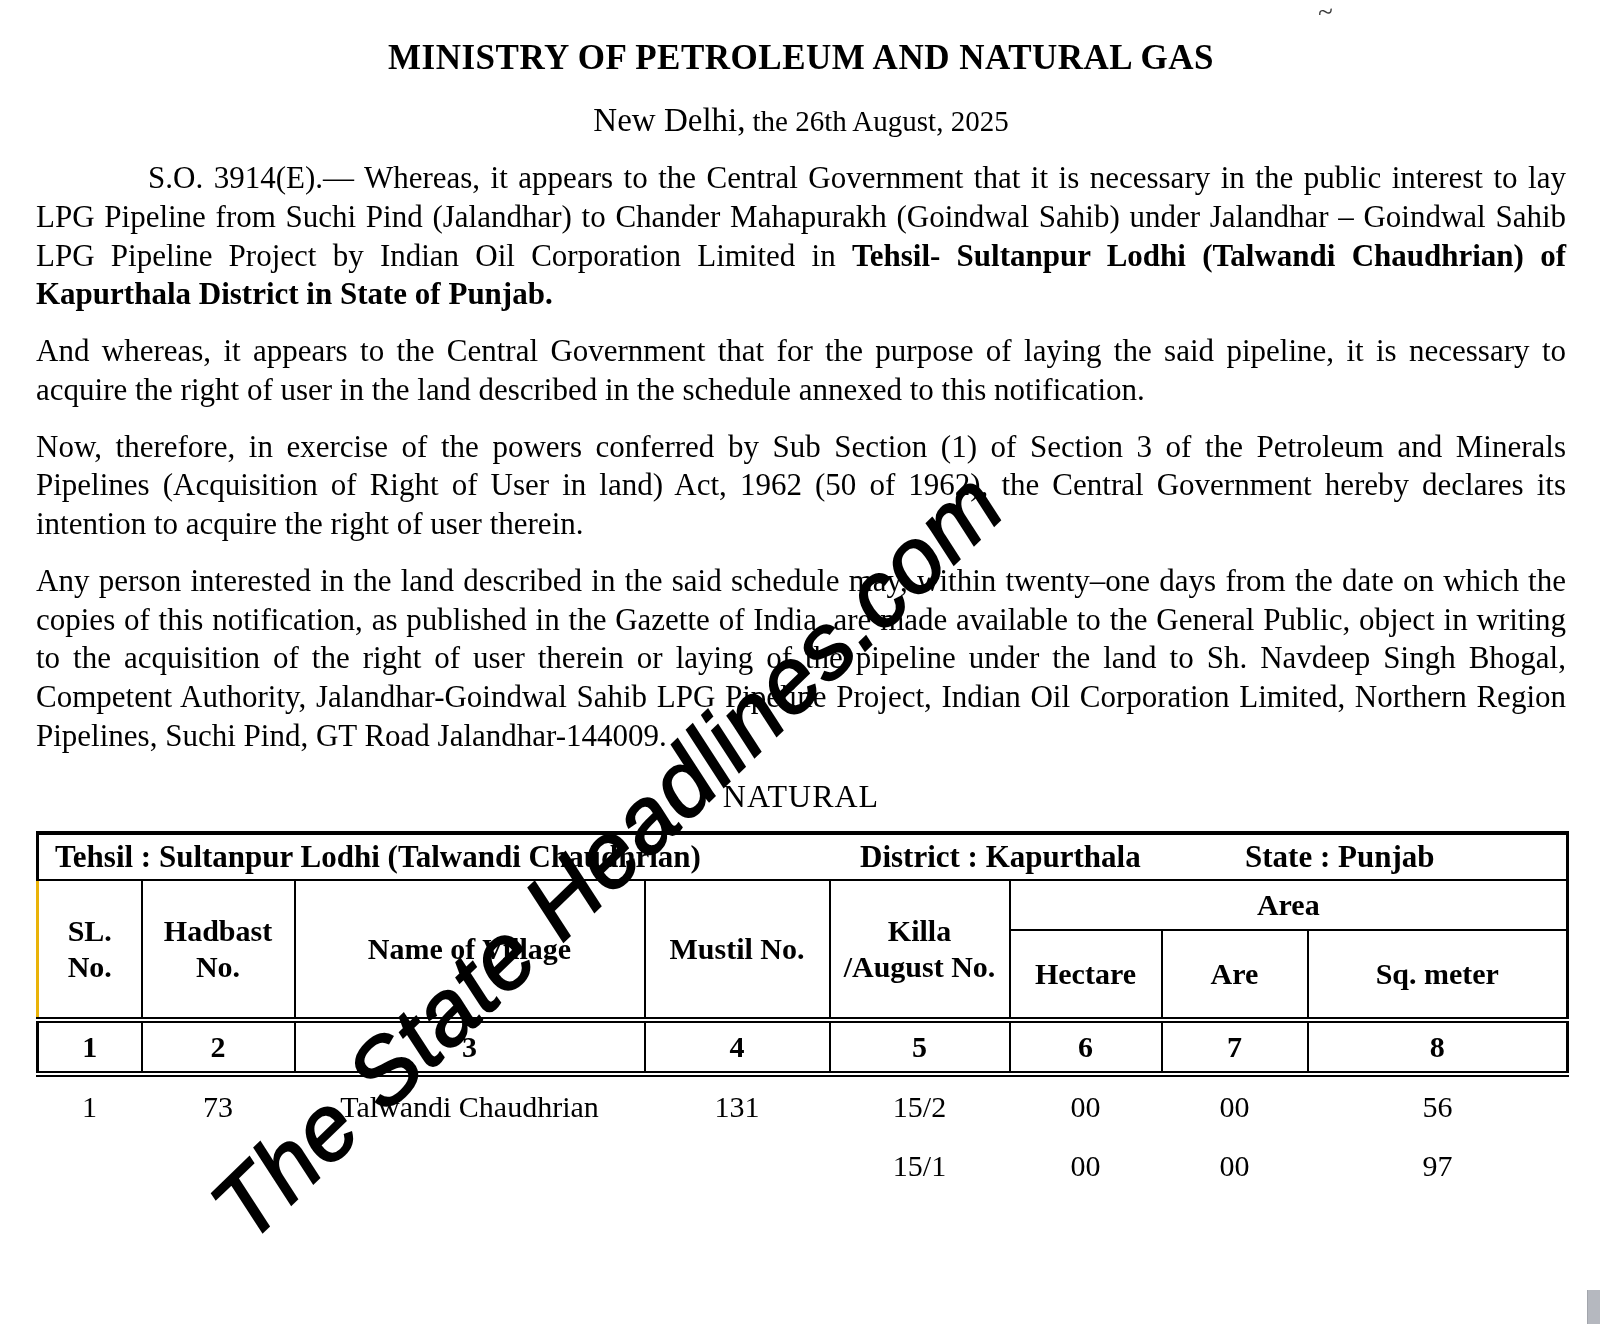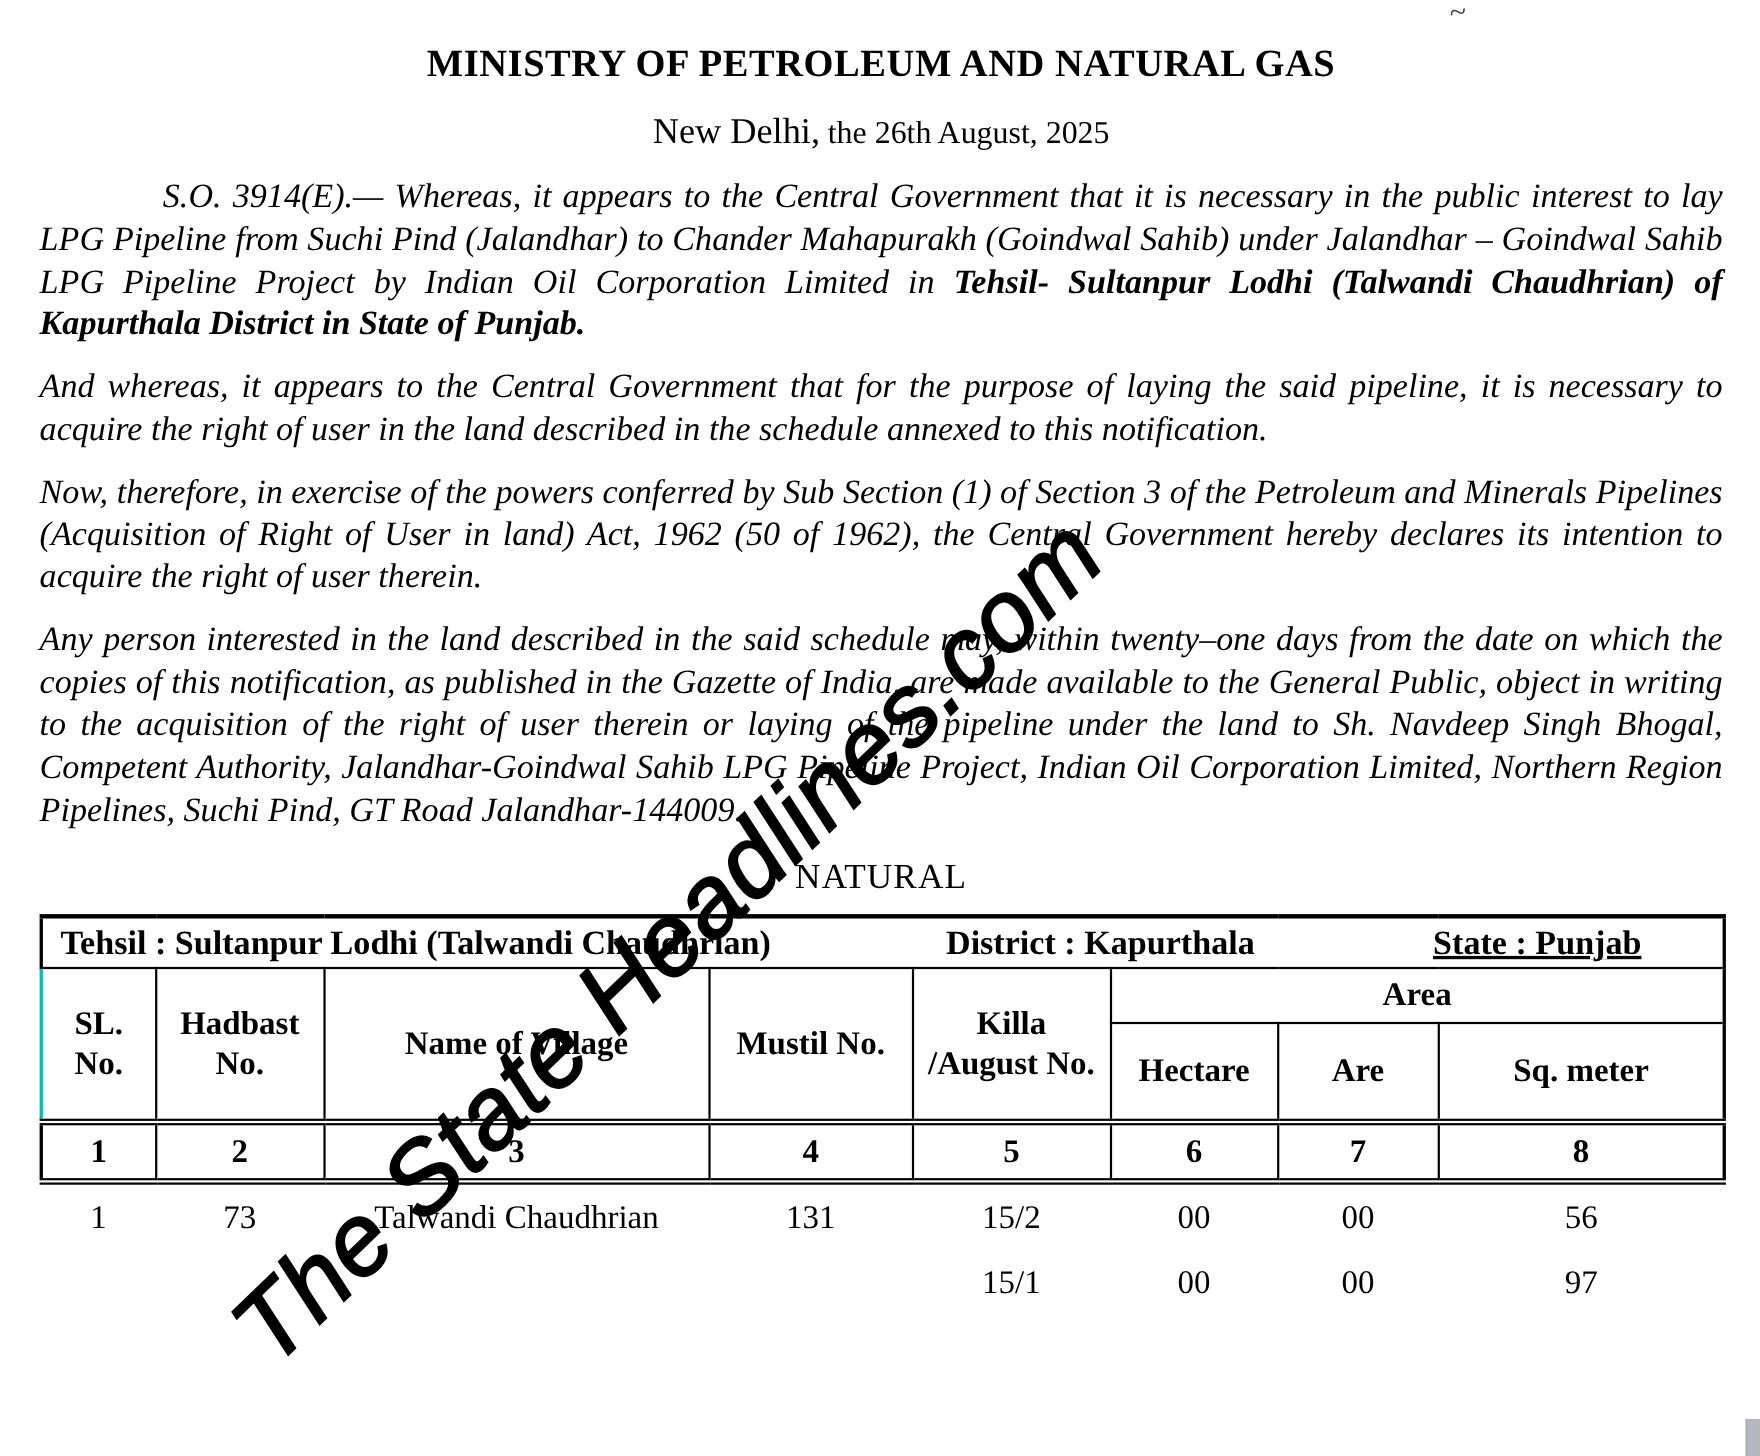--- a/index.html
+++ b/index.html
@@ -32,21 +32,20 @@
     text-align:center;
     font-size:28px;
   }
   .dateline .place { font-size:33px; }
   .dateline .date  { font-size:29px; }
   p.body-par {
     margin-top:18px;
     font-size:31px;
     line-height:1.25;
     text-align:justify;
-    font-style:italic;
   }
   p.first { text-indent:112px; margin-top:20px; }
   .schedule-heading {
     margin-top:22px;
     text-align:center;
     font-size:32px;
     letter-spacing:1px;
   }
   table.schedule {
     margin-top:16px;
@@ -66,30 +65,30 @@
     border-left:3px solid #000;
     border-right:3px solid #000;
     height:39px;
     font-weight:bold;
     font-size:31px;
     padding:4px 16px;
   }
   .meta-flex { display:flex; align-items:center; }
   .meta-flex .m-tehsil   { width:805px; text-align:left; }
   .meta-flex .m-district { width:385px; text-align:left; }
-  .meta-flex .m-state    { flex:1;      text-align:center;text-decoration:underline; }
+  .meta-flex .m-state    { flex:1;      text-align:left; }
   
   tr.r-head th, tr.r-sub th {
     border:2px solid #000;
     font-weight:bold;
     font-size:30px;
     line-height:1.18;
     padding:2px 4px;
   }
-  tr.r-head th:first-child { border-left:3px solid #14b8a6;margin-top:46px; }
+  tr.r-head th:first-child { border-left:3px solid #eab308;margin-top:46px; }
   tr.r-head th.th-area, tr.r-sub th.th-sqm { border-right:3px solid #000; }
   tr.r-head th[rowspan] { height:140px; }
   tr.r-head th.th-area  { height:50px; }
   tr.r-sub  th { height:88px; }
   
   tr.r-num td {
     border-top:6px double #000;
     border-bottom:6px double #000;
     border-left:2px solid #000;
     border-right:2px solid #000;

